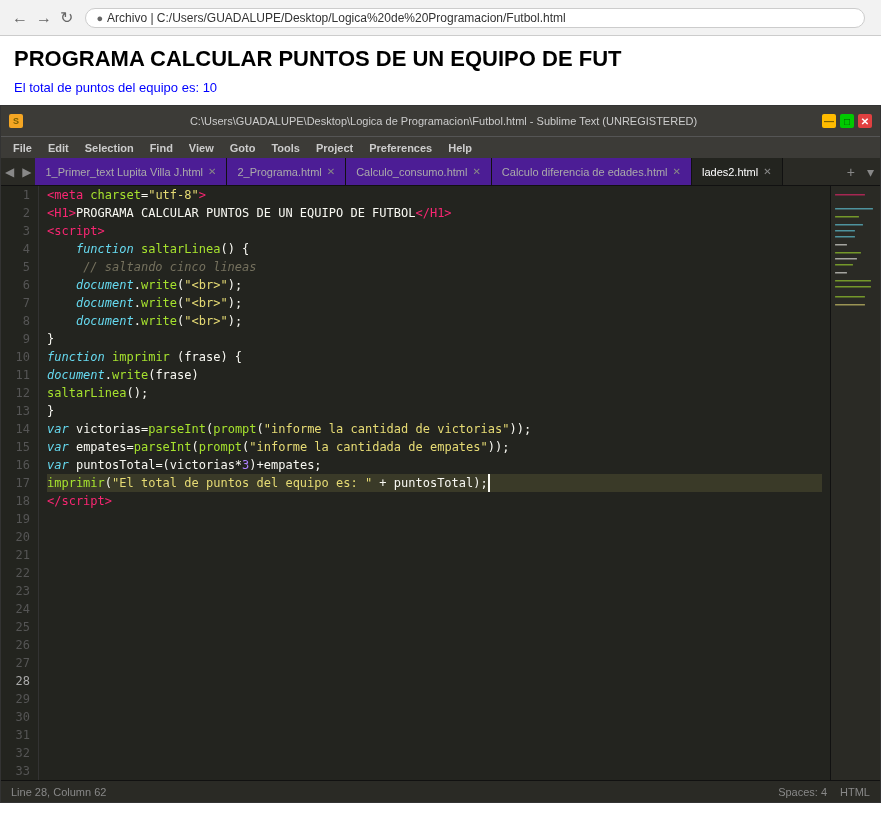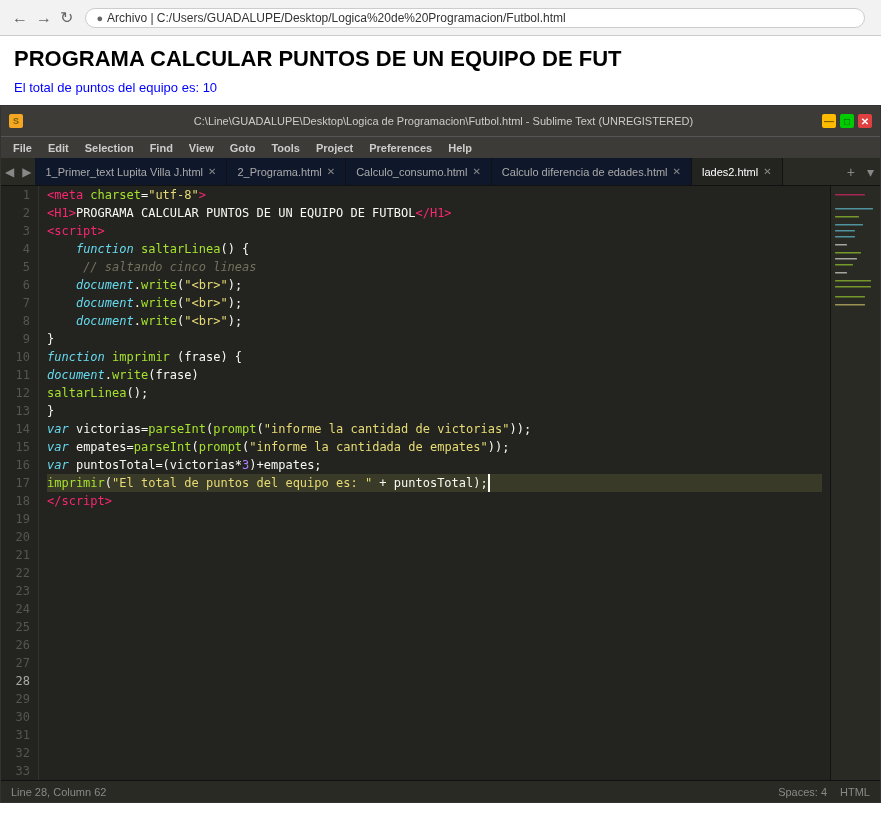--- a/index.html
+++ b/index.html
@@ -55,21 +55,21 @@
     }
 
     
     .tab-bar {
       background: #2a2a25; display: flex; align-items: center;
       height: 28px; border-bottom: 1px solid #111; overflow: hidden;
     }
     .tab-nav-btn { color: #888; background: none; border: none; cursor: pointer; padding: 0 4px; font-size: 12px; }
     .tab {
       display: flex; align-items: center; padding: 4px 10px;
-      font-size: 11px; color: #aaa; background: #0f172a;
+      font-size: 11px; color: #aaa; background: #4c1d95;
       border-right: 1px solid #111; cursor: pointer; white-space: nowrap; height: 28px;
     }
     .tab.active { background: #23241f; color: #fff; }
     .tab-close { margin-left: 5px; color: #888; font-size: 10px; }
     .tab-controls { margin-left: auto; display: flex; }
     .tab-add-btn { color: #888; background: none; border: none; cursor: pointer; padding: 0 6px; font-size: 14px; }
 
     
     .editor-container {
       display: flex; background: #23241f; min-height: 560px;
@@ -134,21 +134,21 @@
   <div class="webpage-title">PROGRAMA CALCULAR PUNTOS DE UN EQUIPO DE FUT</div>
   <div class="webpage-output">El total de puntos del equipo es: 10</div>
 </div>
 
 <div class="sublime-window">
 
   <div class="sublime-titlebar">
     <div style="display:flex; align-items:center; width:60px;">
       <div style="width:14px;height:14px;background:#f5a623;border-radius:2px;display:inline-flex;align-items:center;justify-content:center;font-size:9px;color:#7a5f00;font-weight:bold;">S</div>
     </div>
-    <span class="sublime-title-text">C:\Line\GUADALUPE\Desktop\Logica de Programacion\Futbol.html - Sublime Text (UNREGISTERED)</span>
+    <span class="sublime-title-text">C:\Users\GUADALUPE\Desktop\Logica de Programacion\Futbol.html - Sublime Text (UNREGISTERED)</span>
     <div class="titlebar-controls">
       <div class="titlebar-icon titlebar-minimize">—</div>
       <div class="titlebar-icon titlebar-maximize">□</div>
       <div class="titlebar-icon titlebar-close">✕</div>
     </div>
   </div>
 
   <div class="menu-bar">
     <span class="menu-item">File</span>
     <span class="menu-item">Edit</span>

